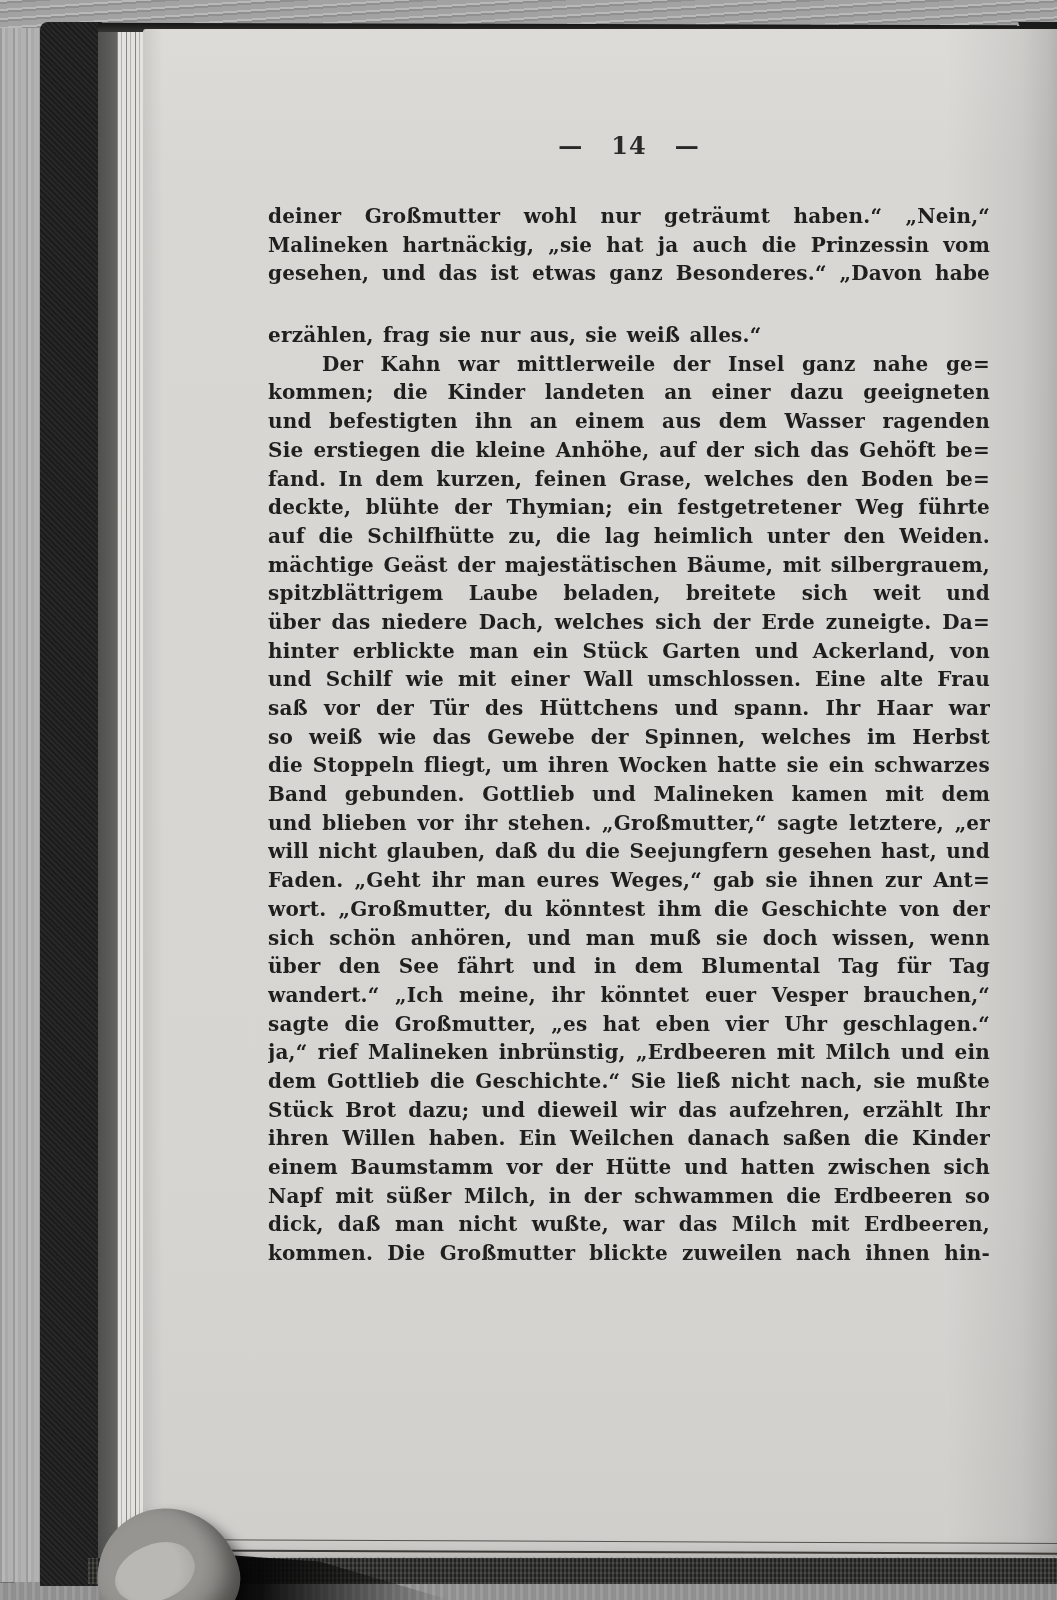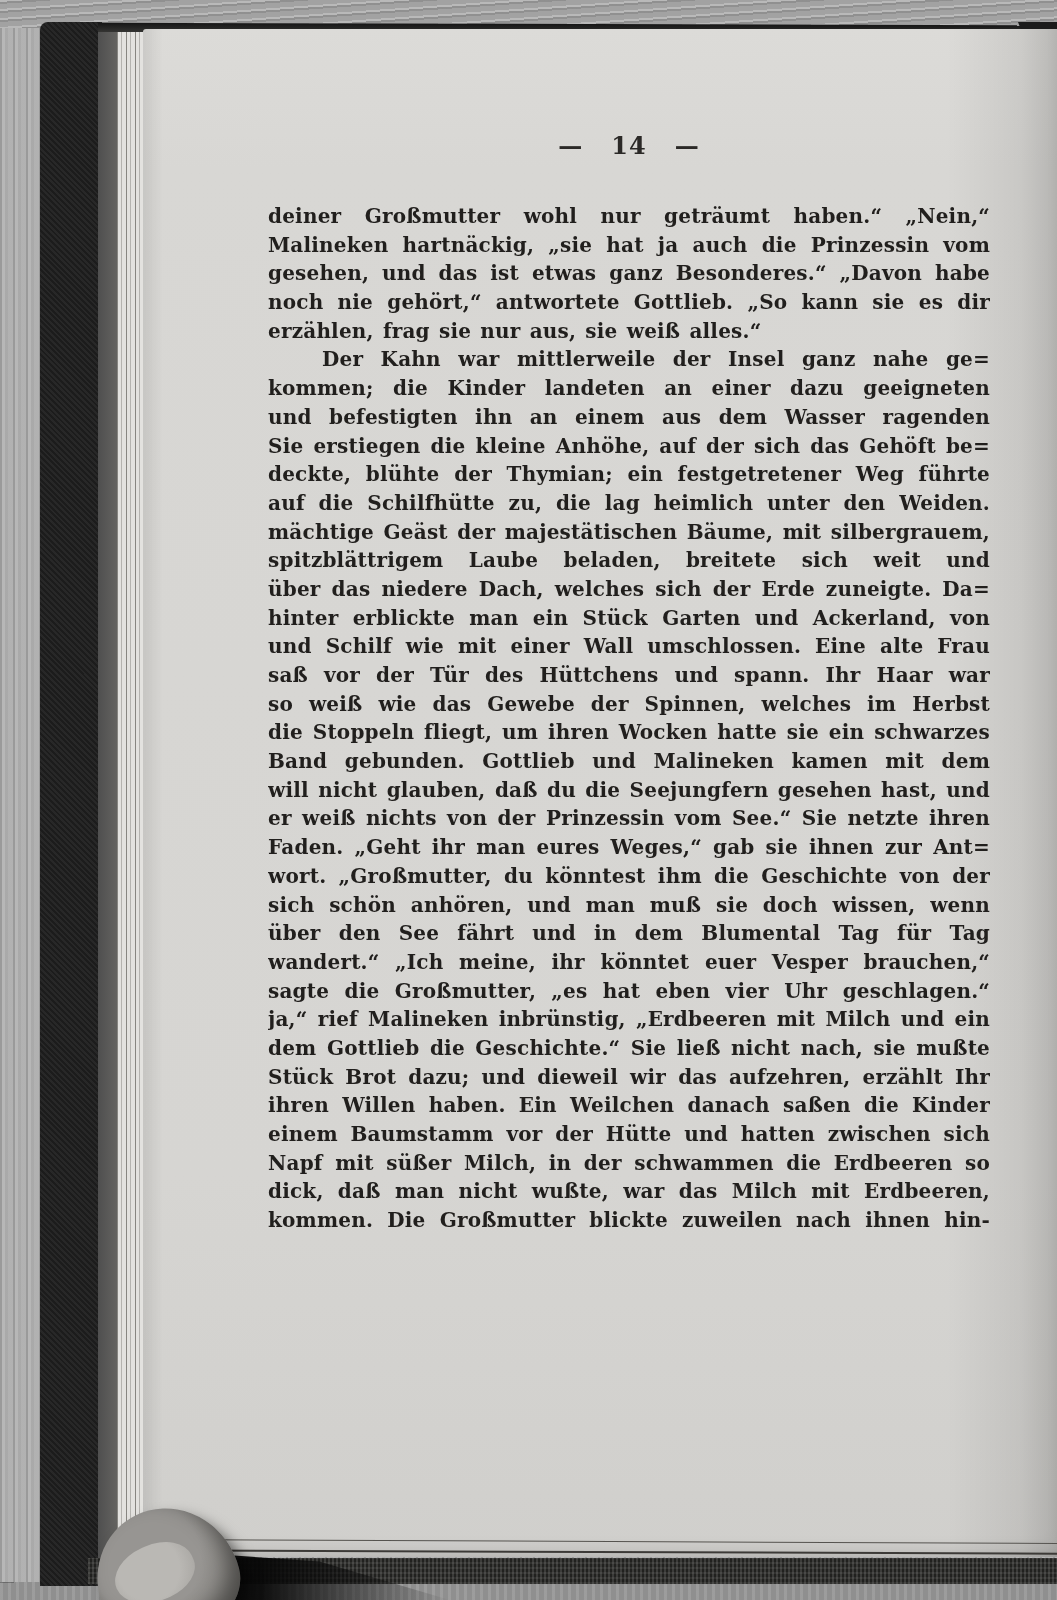--- a/index.html
+++ b/index.html
@@ -119,21 +119,21 @@
   .text-block {
     position:absolute; left:268px; top:202px; width:722px;
     font-family:"DejaVu Serif", serif; font-weight:bold;
     font-size:20px; color:#211f1d;
   }
   .line {
     height:28.7px; line-height:28.7px; overflow:hidden;
     text-align:justify; text-align-last:justify;
     letter-spacing:0.2px; word-spacing:2px;
   }
-  .line.para-end { text-align-last:left; }
+  .line.para-end { text-align-last:left;margin-top:33px; }
   .line.indent { padding-left:54px; }
 </style>
 </head>
 <body>
 
 <div class="stage">
   <div class="wood-bg"></div>
   <div class="wood-top"></div>
   <div class="wood-bottom"></div>
 
@@ -151,39 +151,39 @@
   <div class="page-header">
     <span>—</span>
     <span>14</span>
     <span>—</span>
   </div>
 
   <div class="text-block">
     <div class="line">deiner Großmutter wohl nur geträumt haben.“ „Nein,“ meinte</div>
     <div class="line">Malineken hartnäckig, „sie hat ja auch die Prinzessin vom See</div>
     <div class="line">gesehen, und das ist etwas ganz Besonderes.“ „Davon habe ich</div>
-    <div class="line">noch nie gehört,“ antwortete Gottlieb. „So kann sie es dir</div>
     <div class="line para-end">erzählen, frag sie nur aus, sie weiß alles.“</div>
     <div class="line indent">Der Kahn war mittlerweile der Insel ganz nahe ge=</div>
     <div class="line">kommen; die Kinder landeten an einer dazu geeigneten Stelle</div>
     <div class="line">und befestigten ihn an einem aus dem Wasser ragenden Pflock.</div>
     <div class="line">Sie erstiegen die kleine Anhöhe, auf der sich das Gehöft be=</div>
+    <div class="line">fand. In dem kurzen, feinen Grase, welches den Boden be=</div>
     <div class="line">deckte, blühte der Thymian; ein festgetretener Weg führte gerade</div>
     <div class="line">auf die Schilfhütte zu, die lag heimlich unter den Weiden. Das</div>
     <div class="line">mächtige Geäst der majestätischen Bäume, mit silbergrauem,</div>
     <div class="line">spitzblättrigem Laube beladen, breitete sich weit und wuchtig</div>
     <div class="line">über das niedere Dach, welches sich der Erde zuneigte. Da=</div>
     <div class="line">hinter erblickte man ein Stück Garten und Ackerland, von Rohr</div>
     <div class="line">und Schilf wie mit einer Wall umschlossen. Eine alte Frau</div>
     <div class="line">saß vor der Tür des Hüttchens und spann. Ihr Haar war</div>
     <div class="line">so weiß wie das Gewebe der Spinnen, welches im Herbst über</div>
     <div class="line">die Stoppeln fliegt, um ihren Wocken hatte sie ein schwarzes</div>
     <div class="line">Band gebunden. Gottlieb und Malineken kamen mit dem Korbe</div>
+    <div class="line">und blieben vor ihr stehen. „Großmutter,“ sagte letztere, „er</div>
     <div class="line">will nicht glauben, daß du die Seejungfern gesehen hast, und</div>
-    <div class="line">er weiß nichts von der Prinzessin vom See.“ Sie netzte ihren</div>
     <div class="line">Faden. „Geht ihr man eures Weges,“ gab sie ihnen zur Ant=</div>
     <div class="line">wort. „Großmutter, du könntest ihm die Geschichte von der</div>
     <div class="line">sich schön anhören, und man muß sie doch wissen, wenn man</div>
     <div class="line">über den See fährt und in dem Blumental Tag für Tag herum=</div>
     <div class="line">wandert.“ „Ich meine, ihr könntet euer Vesper brauchen,“</div>
     <div class="line">sagte die Großmutter, „es hat eben vier Uhr geschlagen.“ „Ach</div>
     <div class="line">ja,“ rief Malineken inbrünstig, „Erdbeeren mit Milch und ein</div>
     <div class="line">dem Gottlieb die Geschichte.“ Sie ließ nicht nach, sie mußte</div>
     <div class="line">Stück Brot dazu; und dieweil wir das aufzehren, erzählt Ihr</div>
     <div class="line">ihren Willen haben. Ein Weilchen danach saßen die Kinder auf</div>

